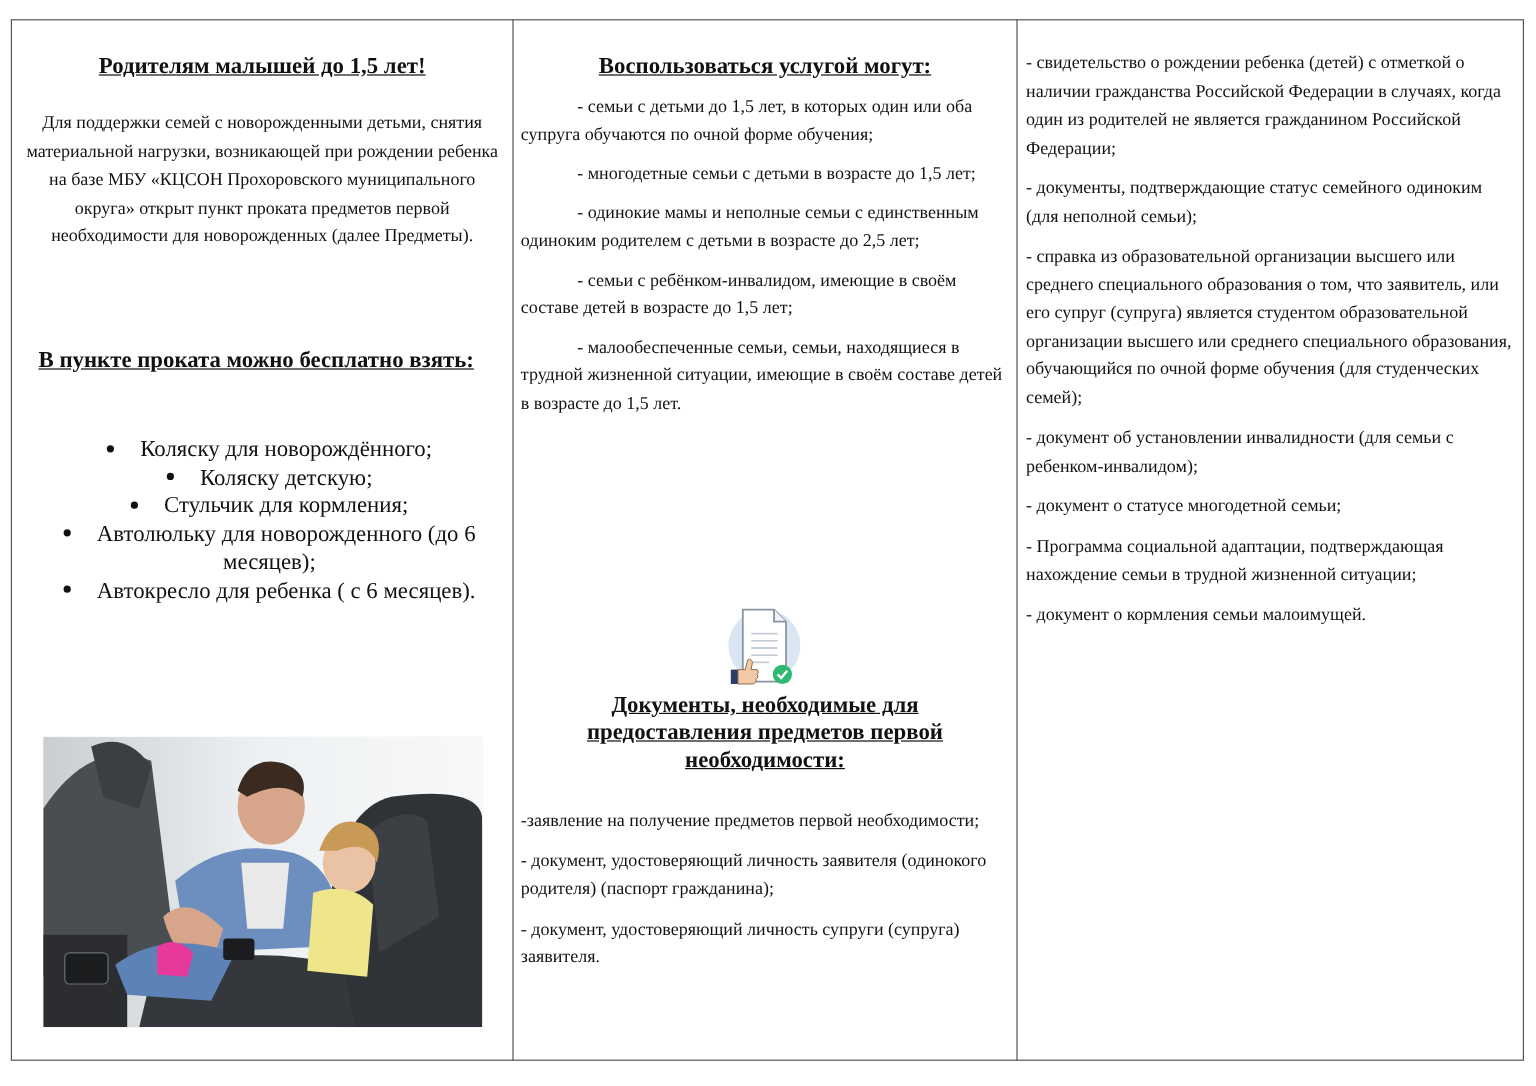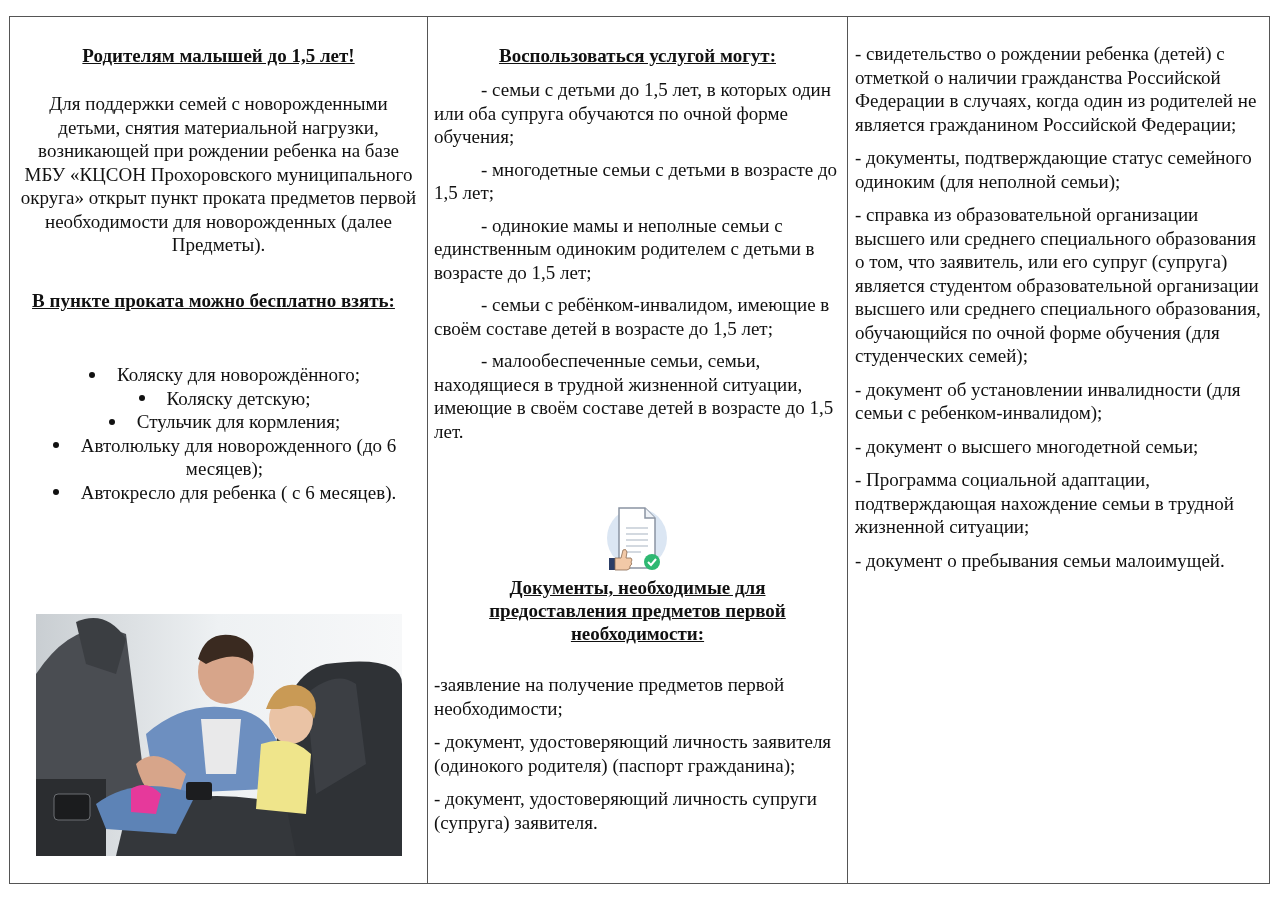--- a/index.html
+++ b/index.html
@@ -6,21 +6,21 @@
   body { width:1280px; height:905px; position:relative; overflow:hidden;
          font-family:"Liberation Serif", "DejaVu Serif", serif; color:#111; }
   .frame { position:absolute; left:9px; top:16px; width:1261px; height:868px;
            border:1.5px solid #555; box-sizing:border-box; }
   .col { position:absolute; top:16px; height:868px; box-sizing:border-box; }
   .divider { position:absolute; top:16px; width:0; height:868px; border-left:1.5px solid #555; }
   .c1 { left:10px; width:417px; }
   .c2 { left:428px; width:419px; }
   .c3 { left:848px; width:422px; }
   .heading { font-weight:bold; text-decoration:underline; text-align:center; font-size:19px; line-height:23px; margin:0; }
-  .para { font-size:19px; line-height:23.5px; margin:0; }
+  .para { font-size:15px; line-height:23.5px; margin:0; }
   .c1 .heading.h1 { position:absolute; top:28px; left:0; right:0; }
   .c1 .intro { position:absolute; top:76px; left:10px; right:10px; text-align:center; }
   .c1 .heading.h2 { position:absolute; top:273px; left:20px; right:30px; }
   .c1 ul { position:absolute; top:347px; left:20px; right:8px; margin:0; padding:0; list-style:none; text-align:center; }
   .c1 ul li { font-size:19px; line-height:23.5px; }
   .c1 ul li .bullet { display:inline-block; width:6px; height:6px; border-radius:50%; background:#111; vertical-align:middle; margin-right:22px; position:relative; top:-2px; }
   .photo { position:absolute; left:26px; top:598px; width:366px; height:242px; overflow:hidden; background:#dfe3e6; }
   .c2 .heading.h3 { position:absolute; top:28px; left:0; right:0; }
   .c2 .items { position:absolute; top:62px; left:6px; right:6px; }
   .c2 .items p { margin:0 0 9px 0; text-indent:47px; }
@@ -85,21 +85,21 @@
       <rect x="150" y="168" width="26" height="18" rx="3" fill="#1c1d1f"></rect>
     </svg>
   </div>
 </div>
 
 <div class="col c2">
   <p class="heading h3">Воспользоваться услугой могут:</p>
   <div class="items">
     <p class="para">- семьи с детьми до 1,5 лет, в которых один или оба супруга обучаются по очной форме обучения;</p>
     <p class="para">- многодетные семьи с детьми в возрасте до 1,5 лет;</p>
-    <p class="para">- одинокие мамы и неполные семьи с единственным одиноким родителем с детьми в возрасте до 1,5 лет;</p>
+    <p class="para">- одинокие мамы и неполные семьи с единственным одиноким родителем с детьми в возрасте до 2,5 лет;</p>
     <p class="para">- семьи с ребёнком-инвалидом, имеющие в своём составе детей в возрасте до 1,5 лет;</p>
     <p class="para">- малообеспеченные семьи, семьи, находящиеся в трудной жизненной ситуации, имеющие в своём составе детей в возрасте до 1,5 лет.</p>
   </div>
   <div class="doc-icon">
     <svg width="62" height="72" viewBox="0 0 62 72">
       <circle cx="32" cy="36" r="30" fill="#dbe6f3"></circle>
       <path d="M14 6 L40 6 L50 16 L50 66 L14 66 Z" fill="#ffffff" stroke="#8a94a3" stroke-width="1.5"></path>
       <path d="M40 6 L40 16 L50 16" fill="#eef2f7" stroke="#8a94a3" stroke-width="1.5"></path>
       <g stroke="#c5ccd6" stroke-width="1.5">
         <line x1="21" y1="26" x2="43" y2="26"></line>
@@ -121,17 +121,17 @@
     <p class="para">- документ, удостоверяющий личность супруги (супруга) заявителя.</p>
   </div>
 </div>
 
 <div class="col c3">
   <div class="docs">
     <p class="para">- свидетельство о рождении ребенка (детей) с отметкой о наличии гражданства Российской Федерации в случаях, когда один из родителей не является гражданином Российской Федерации;</p>
     <p class="para">- документы, подтверждающие статус семейного одиноким (для неполной семьи);</p>
     <p class="para">- справка из образовательной организации высшего или среднего специального образования о том, что заявитель, или его супруг (супруга) является студентом образовательной организации высшего или среднего специального образования, обучающийся по очной форме обучения (для студенческих семей);</p>
     <p class="para">- документ об установлении инвалидности (для семьи с ребенком-инвалидом);</p>
-    <p class="para">- документ о высшего многодетной семьи;</p>
+    <p class="para">- документ о статусе многодетной семьи;</p>
     <p class="para">- Программа социальной адаптации, подтверждающая нахождение семьи в трудной жизненной ситуации;</p>
-    <p class="para">- документ о пребывания семьи малоимущей.</p>
+    <p class="para">- документ о кормления семьи малоимущей.</p>
   </div>
 </div>
 
 </body></html>

